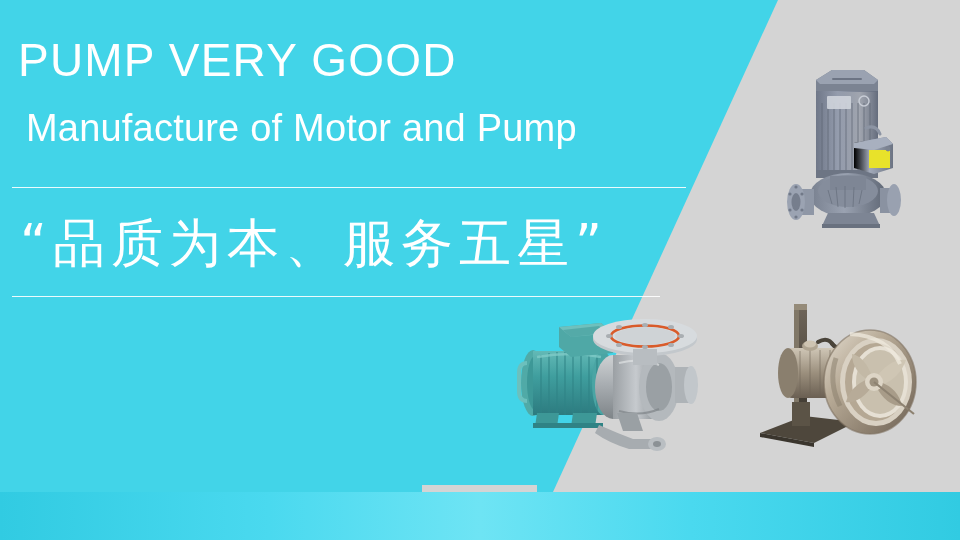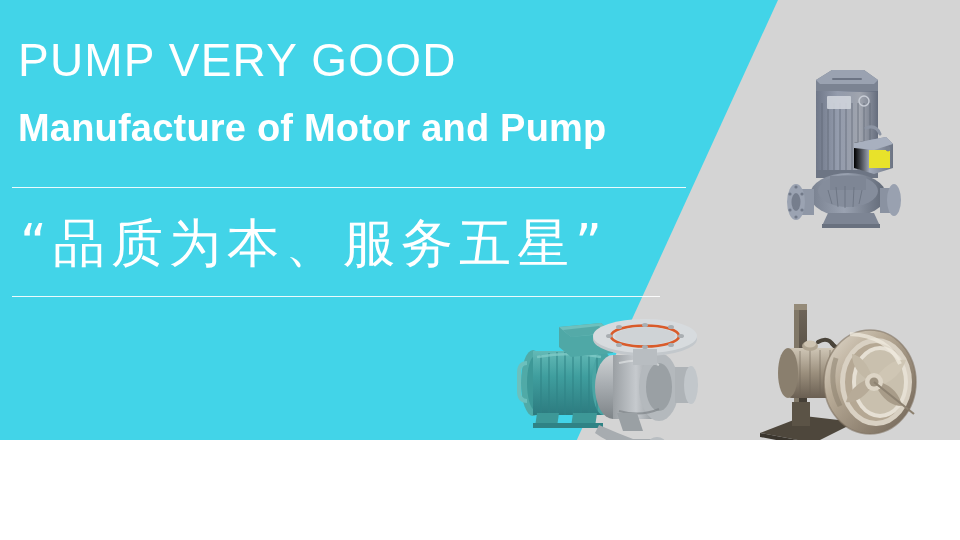--- a/index.html
+++ b/index.html
@@ -3,21 +3,21 @@
 <meta charset="utf-8">
 <style>
   html, body {
     margin: 0;
     padding: 0;
     background: #ffffff;
   }
   #banner {
     position: relative;
     width: 960px;
-    height: 440px;
+    height: 540px;
     overflow: hidden;
     font-family: "Liberation Sans", "DejaVu Sans", sans-serif;
     background: #42d4e8;
   }
 
   
   .bg-cyan {
     position: absolute;
     left: 0; top: 0;
     width: 960px; height: 492px;
@@ -65,25 +65,25 @@
     top: 31px;
     font-size: 46px;
     line-height: 58px;
     font-weight: 300;
     letter-spacing: 1.2px;
     color: #ffffff;
     white-space: nowrap;
   }
   .subtitle {
     position: absolute;
-    left: 18px;
+    left: 26px;
     top: 104px;
     font-size: 38px;
     line-height: 48px;
-    font-weight: 700;
+    font-weight: 400;
     letter-spacing: 0.2px;
     color: #ffffff;
     white-space: nowrap;
   }
   .rule {
     position: absolute;
     height: 1px;
     background: #ffffff;
     opacity: 0.9;
   }

